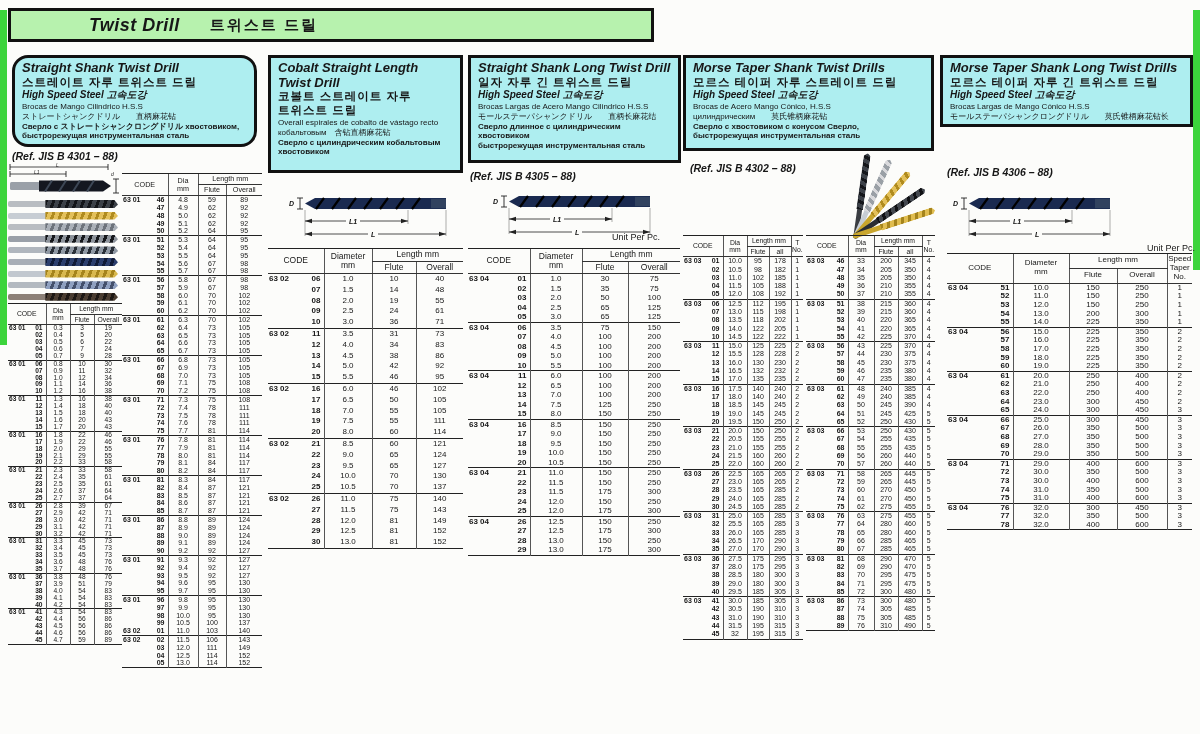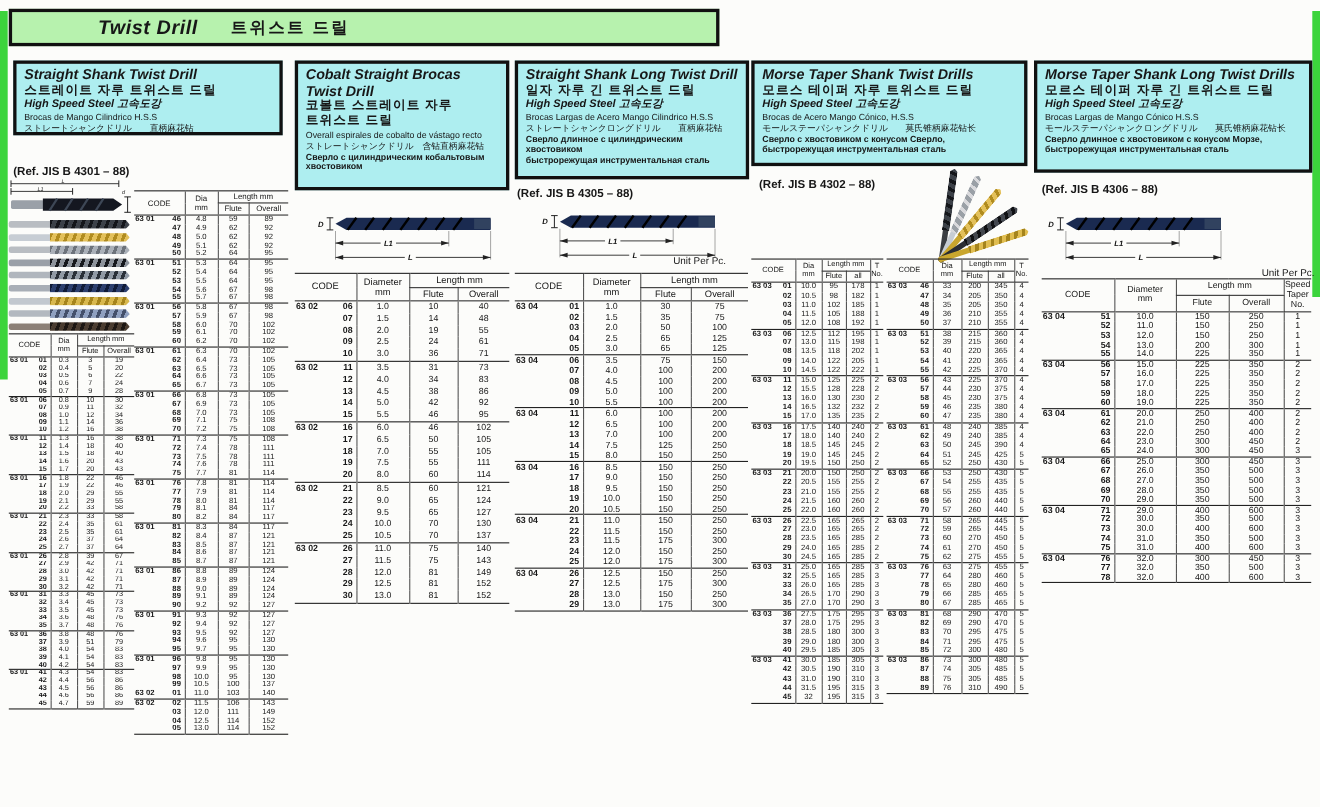--- a/index.html
+++ b/index.html
@@ -20,21 +20,21 @@
   
   .hbox { position:absolute; background:#aeeef0; border:3px solid #111; box-sizing:border-box;
           padding:3px 7px 2px 7px; overflow:hidden; }
   .hl-en { font-weight:bold; font-style:italic; font-size:13px; line-height:1.13; white-space:nowrap; }
   .hl-ko { font-weight:bold; font-size:11.5px; line-height:1.2; letter-spacing:1px; white-space:nowrap; }
   .hl-hs { font-weight:bold; font-style:italic; font-size:10px; line-height:1.25; }
   .hl-es { font-size:8px; line-height:1.25; white-space:nowrap; }
   .hl-ja { font-size:8px; line-height:1.25; white-space:nowrap; }
   .hl-ru { font-weight:bold; font-size:8px; line-height:1.18; white-space:nowrap; }
 
-  .ref  { position:absolute; font-weight:bold; font-size:10.5px; white-space:nowrap; }
+  .ref  { position:absolute; font-weight:bold; font-style:italic; font-size:10.5px; white-space:nowrap; }
   .unit { position:absolute; font-size:9px; text-align:right; }
 
   
   .tbl { position:absolute; }
   .tbl table { border-collapse:collapse; table-layout:fixed; width:100%;
                border-bottom:1.6px solid #222; }
   .tbl th { font-weight:normal; white-space:pre-line; text-align:center; padding:1px 0; line-height:1.12; }
   .tbl thead tr:first-child th { border-top:1.6px solid #222; }
   .tbl thead th { border-bottom:1px solid #333; }
   .tbl td { padding:0; text-align:center; white-space:nowrap; overflow:hidden; }
@@ -80,21 +80,21 @@
 
 <div id="page">
 
   <div class="title-bar">
     <span class="title-en">Twist Drill</span>
     <span class="title-ko">트위스트 드릴</span>
   </div>
   <div class="strip" id="strip-left"></div>
   <div class="strip" id="strip-right"></div>
 
-  <div class="hbox" style="left:12px; top:55px; width:245px; height:68px;">
+  <div class="hbox" style="left:12px; top:55px; width:245px; height:92px;border-radius:16px;">
       <div class="hl-en">Straight Shank Twist Drill</div>
       <div class="hl-ko">스트레이트 자루 트위스트 드릴</div>
       <div class="hl-hs">High Speed Steel 고속도강</div>
       <div class="hl-es">Brocas de Mango Cilindrico H.S.S</div>
       <div class="hl-ja">ストレートシャンクドリル　　直柄麻花钻</div>
       <div class="hl-ru">Сверло с ストレートシャンクロングドリル хвостовиком,</div>
       <div class="hl-ru">быстрорежущая инструментальная сталь</div>
     </div>
   <div class="ref" style="left:12px; top:150px;">(Ref. JIS B 4301 – 88)</div>
 
@@ -1140,26 +1140,26 @@
             </td>
             <td class="vln">13.0</td>
             <td class="vln">114</td>
             <td class="vln">152</td>
           </tr>
         </tbody>
       </table>
     </div>
 
   <div class="hbox" style="left:268px; top:55px; width:195px; height:118px;">
-      <div class="hl-en">Cobalt Straight Brocas</div>
+      <div class="hl-en">Cobalt Straight Length</div>
       <div class="hl-en">Twist Drill</div>
       <div class="hl-ko">코볼트 스트레이트 자루</div>
       <div class="hl-ko">트위스트 드릴</div>
       <div class="hl-es">Overall espirales de cobalto de vástago recto</div>
-      <div class="hl-ja">ストレートシャンクドリル　含钻直柄麻花钻</div>
+      <div class="hl-ja">кобальтовым　含钻直柄麻花钻</div>
       <div class="hl-ru">Сверло с цилиндрическим кобальтовым</div>
       <div class="hl-ru">хвостовиком</div>
     </div>
   <div class="diag" style="left:288px; top:190px;">
   <svg width="170" height="52" viewBox="0 0 170 52">
     <text x="1" y="16" class="dg-lab">D</text>
     <line x1="12" y1="8" x2="12" y2="19" class="dg-thin"></line>
     <line x1="9" y1="8" x2="15" y2="8" class="dg-thin"></line>
     <line x1="9" y1="19" x2="15" y2="19" class="dg-thin"></line>
     <polygon points="17,13.5 27,8 150,8 158,8 158,19 27,19" fill="#1a2a50"></polygon>
@@ -1436,21 +1436,21 @@
           </tr>
         </tbody>
       </table>
     </div>
 
   <div class="hbox" style="left:468px; top:55px; width:213px; height:108px;">
       <div class="hl-en">Straight Shank Long Twist Drill</div>
       <div class="hl-ko">일자 자루 긴 트위스트 드릴</div>
       <div class="hl-hs">High Speed Steel 고속도강</div>
       <div class="hl-es">Brocas Largas de Acero Mango Cilindrico H.S.S</div>
-      <div class="hl-ja">ストレートシャンクロングドリル　　直柄麻花钻</div>
+      <div class="hl-ja">モールステーパシャンクドリル　　直柄长麻花结</div>
       <div class="hl-ru">Сверло длинное с цилиндрическим</div>
       <div class="hl-ru">хвостовиком</div>
       <div class="hl-ru">быстрорежущая инструментальная сталь</div>
     </div>
   <div class="ref" style="left:470px; top:170px;">(Ref. JIS B 4305 – 88)</div>
   <div class="diag" style="left:492px; top:188px;">
   <svg width="170" height="52" viewBox="0 0 170 52">
     <text x="1" y="16" class="dg-lab">D</text>
     <line x1="12" y1="8" x2="12" y2="19" class="dg-thin"></line>
     <line x1="9" y1="8" x2="15" y2="8" class="dg-thin"></line>
@@ -1763,24 +1763,24 @@
             <td class="vln">13.0</td>
             <td class="vln">175</td>
             <td class="vln">300</td>
           </tr>
         </tbody>
       </table>
     </div>
 
   <div class="hbox" style="left:683px; top:55px; width:251px; height:96px;">
       <div class="hl-en">Morse Taper Shank Twist Drills</div>
-      <div class="hl-ko">모르스 테이퍼 자루 트위스트 드릴</div>
+      <div class="hl-ko">모르스 테이퍼 자루 스트레이트 드릴</div>
       <div class="hl-hs">High Speed Steel 고속도강</div>
       <div class="hl-es">Brocas de Acero Mango Cónico, H.S.S</div>
-      <div class="hl-ja">モールステーパシャンクドリル　　莫氏锥柄麻花钻长</div>
+      <div class="hl-ja">цилиндрическим　　莫氏锥柄麻花钻</div>
       <div class="hl-ru">Сверло с хвостовиком с конусом Сверло,</div>
       <div class="hl-ru">быстрорежущая инструментальная сталь</div>
     </div>
   <div class="ref" style="left:690px; top:162px;">(Ref. JIS B 4302 – 88)</div>
   <div class="fan" style="left:845px; top:152px; width:92px; height:95px;">
       <div class="drill">
         <span class="shank" style="background: rgb(58, 61, 66);"></span>
         <span class="dbody" style="background: repeating-linear-gradient(110deg, rgb(20, 22, 26) 0px, rgb(20, 22, 26) 3px, rgb(60, 65, 72) 3px, rgb(60, 65, 72) 7px);"></span>
       </div>
       <div class="drill">
@@ -2738,21 +2738,21 @@
             </td>
             <td class="vln">76</td>
             <td class="vln">310</td>
             <td class="vln">490</td>
             <td class="vln">5</td>
           </tr>
         </tbody>
       </table>
     </div>
 
-  <div class="hbox" style="left:940px; top:55px; width:253px; height:102px;">
+  <div class="hbox" style="left:940px; top:55px; width:253px; height:72px;">
       <div class="hl-en">Morse Taper Shank Long Twist Drills</div>
       <div class="hl-ko">모르스 테이퍼 자루 긴 트위스트 드릴</div>
       <div class="hl-hs">High Speed Steel 고속도강</div>
       <div class="hl-es">Brocas Largas de Mango Cónico H.S.S</div>
       <div class="hl-ja">モールステーパシャンクロングドリル　　莫氏锥柄麻花钻长</div>
       <div class="hl-ru">Сверло длинное с хвостовиком с конусом Морзе,</div>
       <div class="hl-ru">быстрорежущая инструментальная сталь</div>
     </div>
   <div class="ref" style="left:947px; top:166px;">(Ref. JIS B 4306 – 88)</div>
   <div class="diag" style="left:952px; top:190px;">

